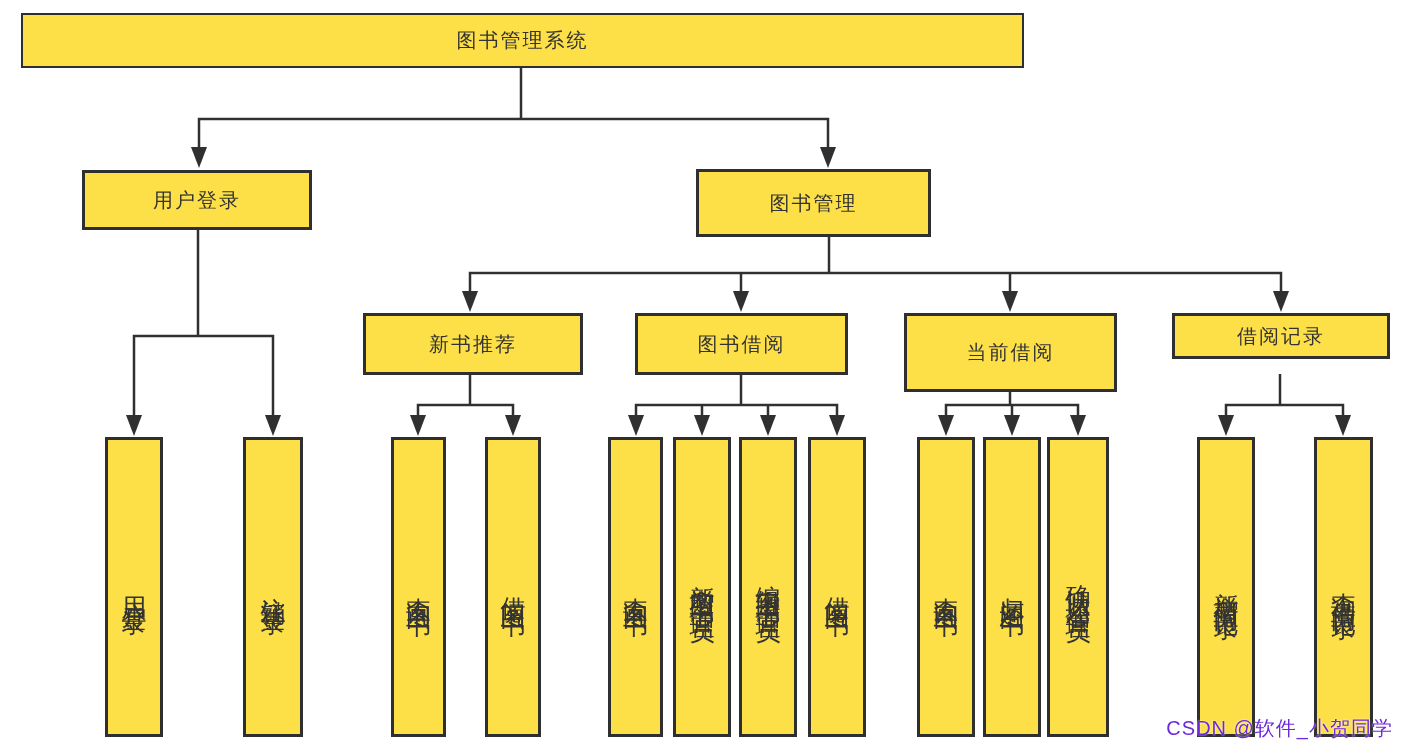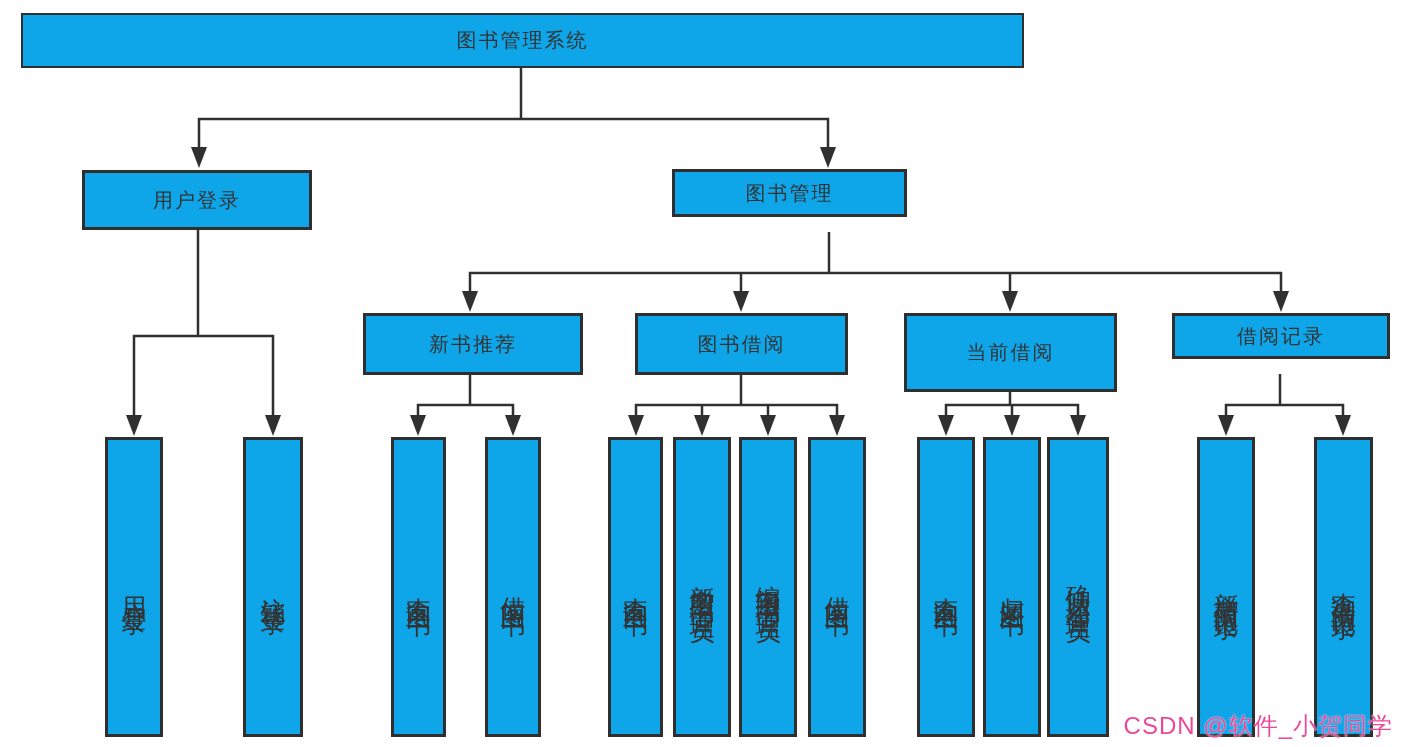--- a/index.html
+++ b/index.html
@@ -9,43 +9,43 @@
     background:#ffffff;
     font-family:"Liberation Sans","DejaVu Sans",sans-serif;
     overflow:hidden;
   }
   .wires{position:absolute;left:0;top:0;width:1405px;height:747px;}
   .wires path{stroke:#303030;stroke-width:2.5;fill:none;}
   .wires polygon{fill:#303030;stroke:none;}
   .node{
     position:absolute;
     box-sizing:border-box;
-    background:#0ea5e9;
+    background:#fde047;
     border:3px solid #2f2f2f;
     display:flex;align-items:center;justify-content:center;
     color:#333333;
   }
   .hbox{
     font-size:20px;
     letter-spacing:2px;
     white-space:nowrap;
   }
   .root{border-width:2px;}
   .vbox{
     writing-mode:vertical-rl;
     text-orientation:mixed;
     font-size:25px;
     letter-spacing:5px;
     line-height:1;
   }
   .watermark{
     position:absolute;
     right:12px;bottom:5px;
-    font-size:24px;
-    color:#ec4899;
+    font-size:20px;
+    color:#6d28d9;
     letter-spacing:1px;
     white-space:nowrap;
     z-index:5;
     text-shadow:0 0 2px #ffffff;
   }
 </style>
 </head>
 <body>
 
 <div class="canvas">
@@ -108,21 +108,21 @@
       <path d="M1280 374 V405"></path>
       <path d="M1226 417 V405 H1343 V417"></path>
       <polygon points="1218,415 1234,415 1226,436"></polygon>
       <polygon points="1335,415 1351,415 1343,436"></polygon>
     </g>
   </svg>
 
   <div class="node hbox root" style="left:21px;top:13px;width:1003px;height:55px">图书管理系统</div>
 
   <div class="node hbox" style="left:82px;top:170px;width:230px;height:60px">用户登录</div>
-  <div class="node hbox" style="left:672px;top:169px;width:235px;height:48px">图书管理</div>
+  <div class="node hbox" style="left:696px;top:169px;width:235px;height:68px">图书管理</div>
 
   <div class="node hbox" style="left:635px;top:313px;width:213px;height:62px">图书借阅</div>
   <div class="node hbox" style="left:363px;top:313px;width:220px;height:62px">新书推荐</div>
   <div class="node hbox" style="left:904px;top:313px;width:213px;height:79px">当前借阅</div>
   <div class="node hbox" style="left:1172px;top:313px;width:218px;height:46px">借阅记录</div>
 
   <div class="node vbox" style="left:105px;top:437px;width:58px;height:300px">用户登录</div>
   <div class="node vbox" style="left:243px;top:437px;width:60px;height:300px">注销登录</div>
 
   <div class="node vbox" style="left:391px;top:437px;width:55px;height:300px">查询图书</div>

